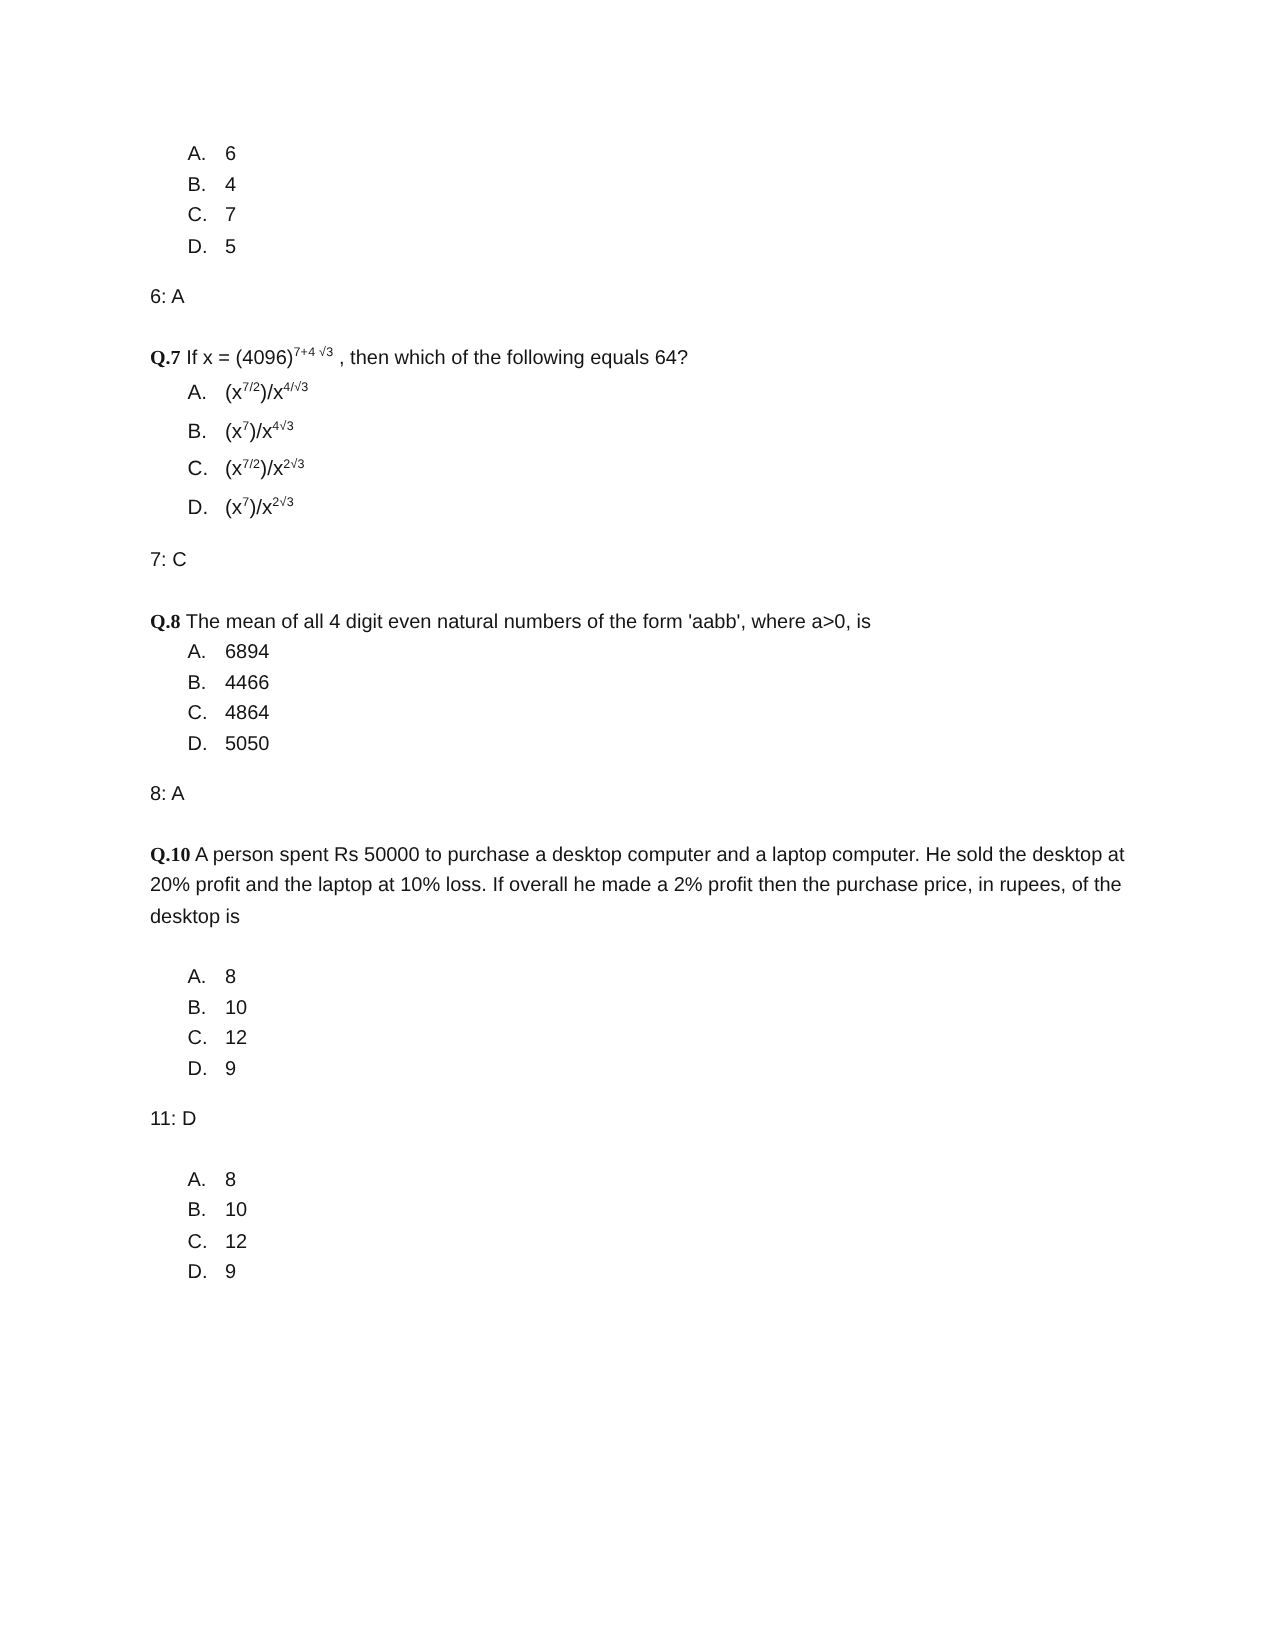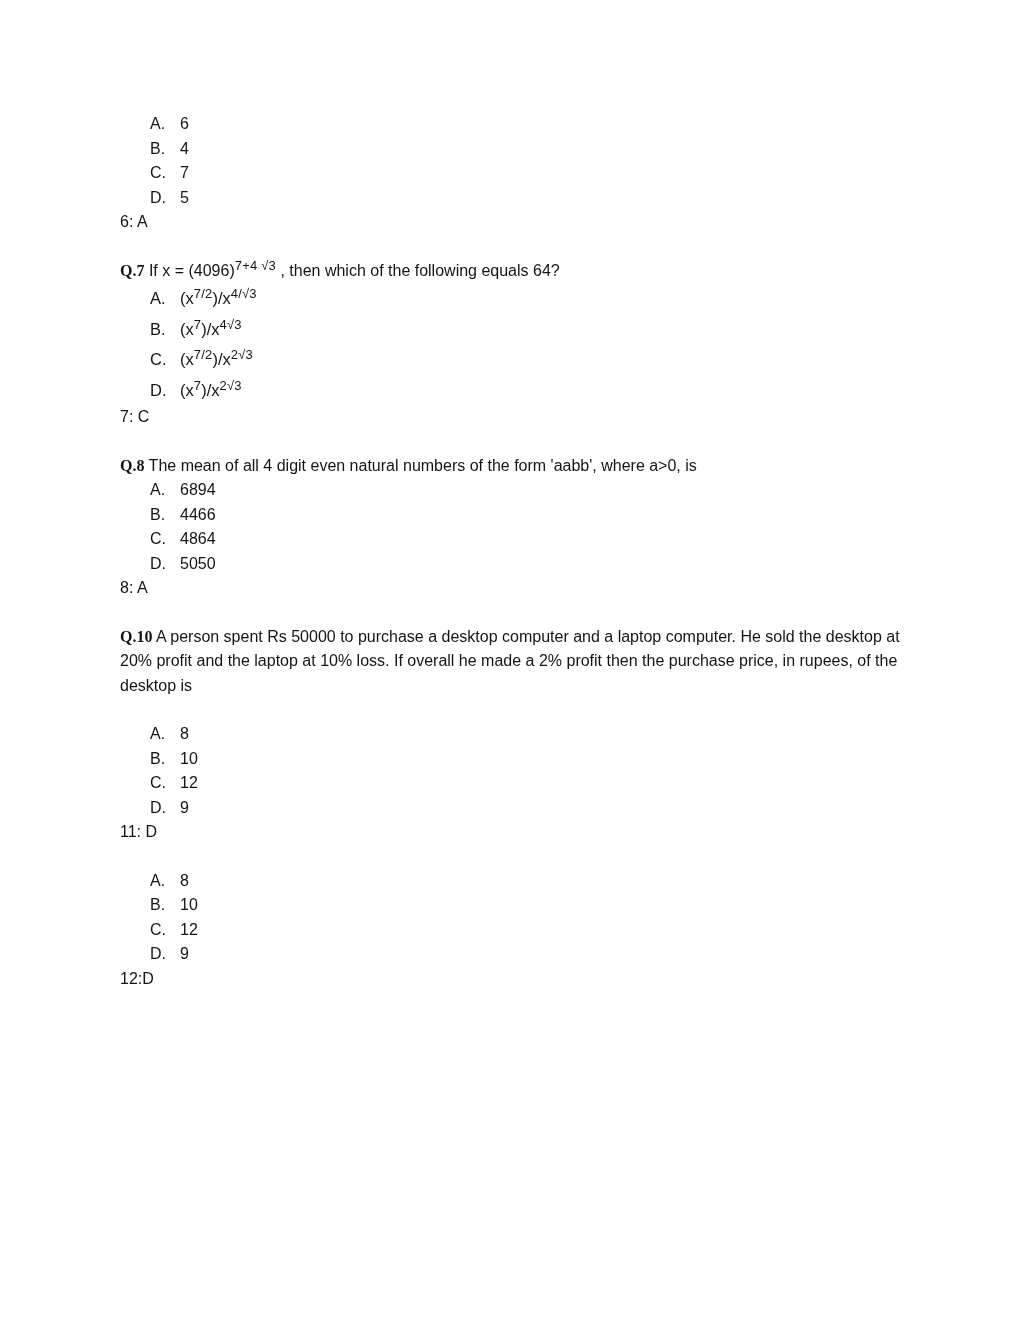--- a/index.html
+++ b/index.html
@@ -13,22 +13,22 @@
     color: #141414;
   }
   .page { padding: 112px 118px 40px 120px; }
   .block { margin-bottom: 24px; }
   .q-text { line-height: 24.5px; }
   .q-label { font-weight: 700; font-family: Liberation Serif, serif; }
   .options { margin-left: 30px; }
   .option { display: flex; align-items: baseline; line-height: 24.5px; }
   .option .letter { flex: 0 0 30px; }
   .options.math .option { line-height: 30.5px; font-size: 16.5px; }
-  .answer { line-height: 24.5px; }
-  sup { font-size: 13px; line-height: 0; vertical-align: 6px; letter-spacing: 0.2px; }
+  .answer { line-height: 24.5px; margin-top: 16px; }
+  sup { font-size: 10px; line-height: 0; vertical-align: 6px; letter-spacing: 0.2px; }
 </style>
 </head>
 <body>
 
 <div class="page">
 
   <section class="block">
     <div class="options">
       <div class="option">
         <span class="letter">A.</span>
@@ -144,16 +144,15 @@
       </div>
       <div class="option">
         <span class="letter">C.</span>
         <span class="opt-text">12</span>
       </div>
       <div class="option">
         <span class="letter">D.</span>
         <span class="opt-text">9</span>
       </div>
     </div>
-    <p class="answer">12:D</p>
   </section>
 
 </div>
 
 </body></html>

